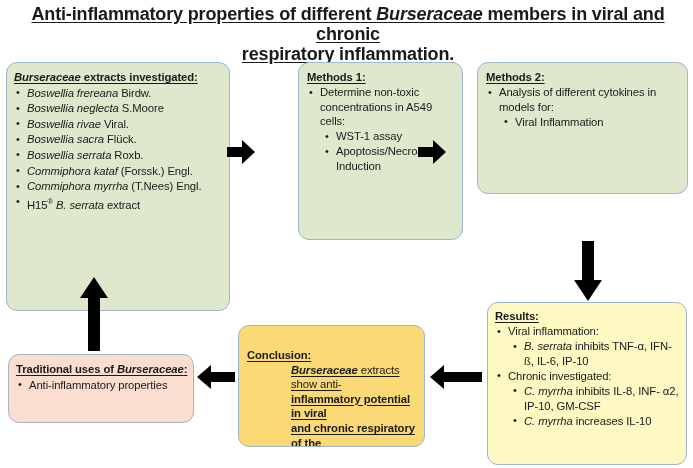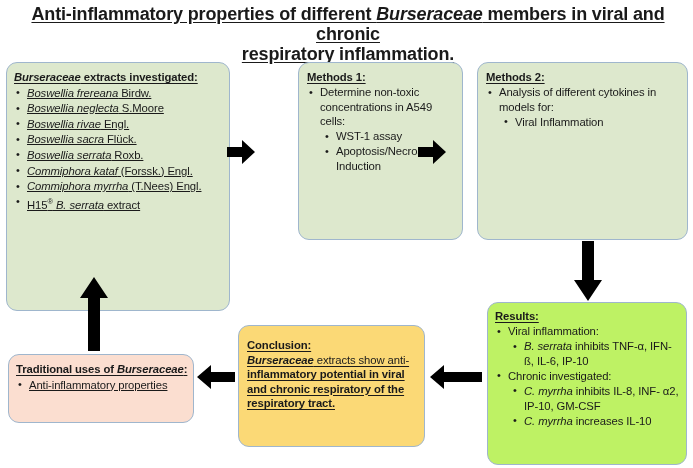--- a/index.html
+++ b/index.html
@@ -29,21 +29,21 @@
   .box {
     position: absolute;
     border: 1.4px solid #9fb6cd;
     border-radius: 11px;
     font-size: 11.3px;
     line-height: 14.6px;
     letter-spacing: -0.1px;
     overflow: hidden;
   }
   .box.green { background: #dde8cd; }
-  .box.blue  { background: #bef264; }
+  .box.blue  { background: #fef9c3; }
   .box.peach { background: #fbded0; }
   .box.gold  { background: #fbd976; }
 
   .hdr {
     font-weight: bold;
     text-decoration: underline;
     text-underline-offset: 1.5px;
     display: block;
   }
   .hdr i { font-style: italic; }
@@ -56,33 +56,34 @@
     font-size: 11px;
   }
   ul.sub { margin-left: 16px; }
   ul.sub > li { padding-left: 13px; }
   i { font-style: italic; }
   sup { font-size: 7.5px; vertical-align: super; }
 
   
   #box-extracts  { left: 6px;   top: 62px;  width: 224px; height: 249px; padding: 7px 6px 0 7px; }
   #box-methods1  { left: 251px; top: 62px;  width: 165px; height: 178px; padding: 7px 7px 0 8px; margin-left: 47px; }
-  #box-methods2  { left: 477px; top: 62px;  width: 211px; height: 178px; padding: 7px 8px 0 8px; }
+  #box-methods2  { left: 477px; top: 62px;  width: 211px; height: 132px; padding: 7px 8px 0 8px; }
   #box-results   { left: 487px; top: 302px; width: 200px; height: 163px; padding: 6px 5px 0 7px; }
-  #box-conclusion{ left: 238px; top: 325px; width: 187px; height: 122px; padding: 12px 7px 0 8px; }
+  #box-conclusion{ left: 238px; top: 325px; width: 187px; height: 122px; padding: 22px 7px 0 8px; }
   #box-traditional{left: 8px;   top: 354px; width: 186px; height: 69px;  padding: 7px 5px 0 7px; }
 
-  #box-extracts li, #box-traditional li { margin-top: 1px; text-decoration: underline; }
+  #box-extracts li, #box-traditional li { margin-top: 1px; }
   #box-methods1 li, #box-methods2 li, #box-results li { margin-top: 0.5px; }
 
   .concl-line {
     display: block;
     text-decoration: underline;
     text-underline-offset: 1.5px;
     font-weight: bold;
+    margin-left: 44px;
   }
   .concl-line.reg { font-weight: normal; }
   .concl-line.reg i { font-style: italic; font-weight: bold; }
 
   
   .arrow { position: absolute; }
   .arrow svg { display: block; }
 </style>
 </head>
 <body>
@@ -92,21 +93,21 @@
   <div class="title">
     <u><span>Anti-inflammatory properties of different </span><i>Burseraceae</i><span> members in viral and chronic</span></u><br>
     <u><span>respiratory inflammation.</span></u>
   </div>
 
   <div class="box green" id="box-extracts">
     <span class="hdr"><i>Burseraceae</i><span> extracts investigated:</span></span>
     <ul>
       <li><i>Boswellia frereana</i><span> Birdw.</span></li>
       <li><i>Boswellia neglecta</i><span> S.Moore</span></li>
-      <li><i>Boswellia rivae</i><span> Engl.</span></li>
+      <li><i>Boswellia rivae</i><span> Viral.</span></li>
       <li><i>Boswellia sacra</i><span> Flück.</span></li>
       <li><i>Boswellia serrata</i><span> Roxb.</span></li>
       <li><i>Commiphora kataf</i><span> (Forssk.) Engl.</span></li>
       <li><i>Commiphora myrrha</i><span> (T.Nees) Engl.</span></li>
       <li><span>H15</span><sup>®</sup><i> B. serrata</i><span> extract</span></li>
     </ul>
   </div>
 
   <div class="box green" id="box-methods1">
     <span class="hdr">Methods 1:</span>

